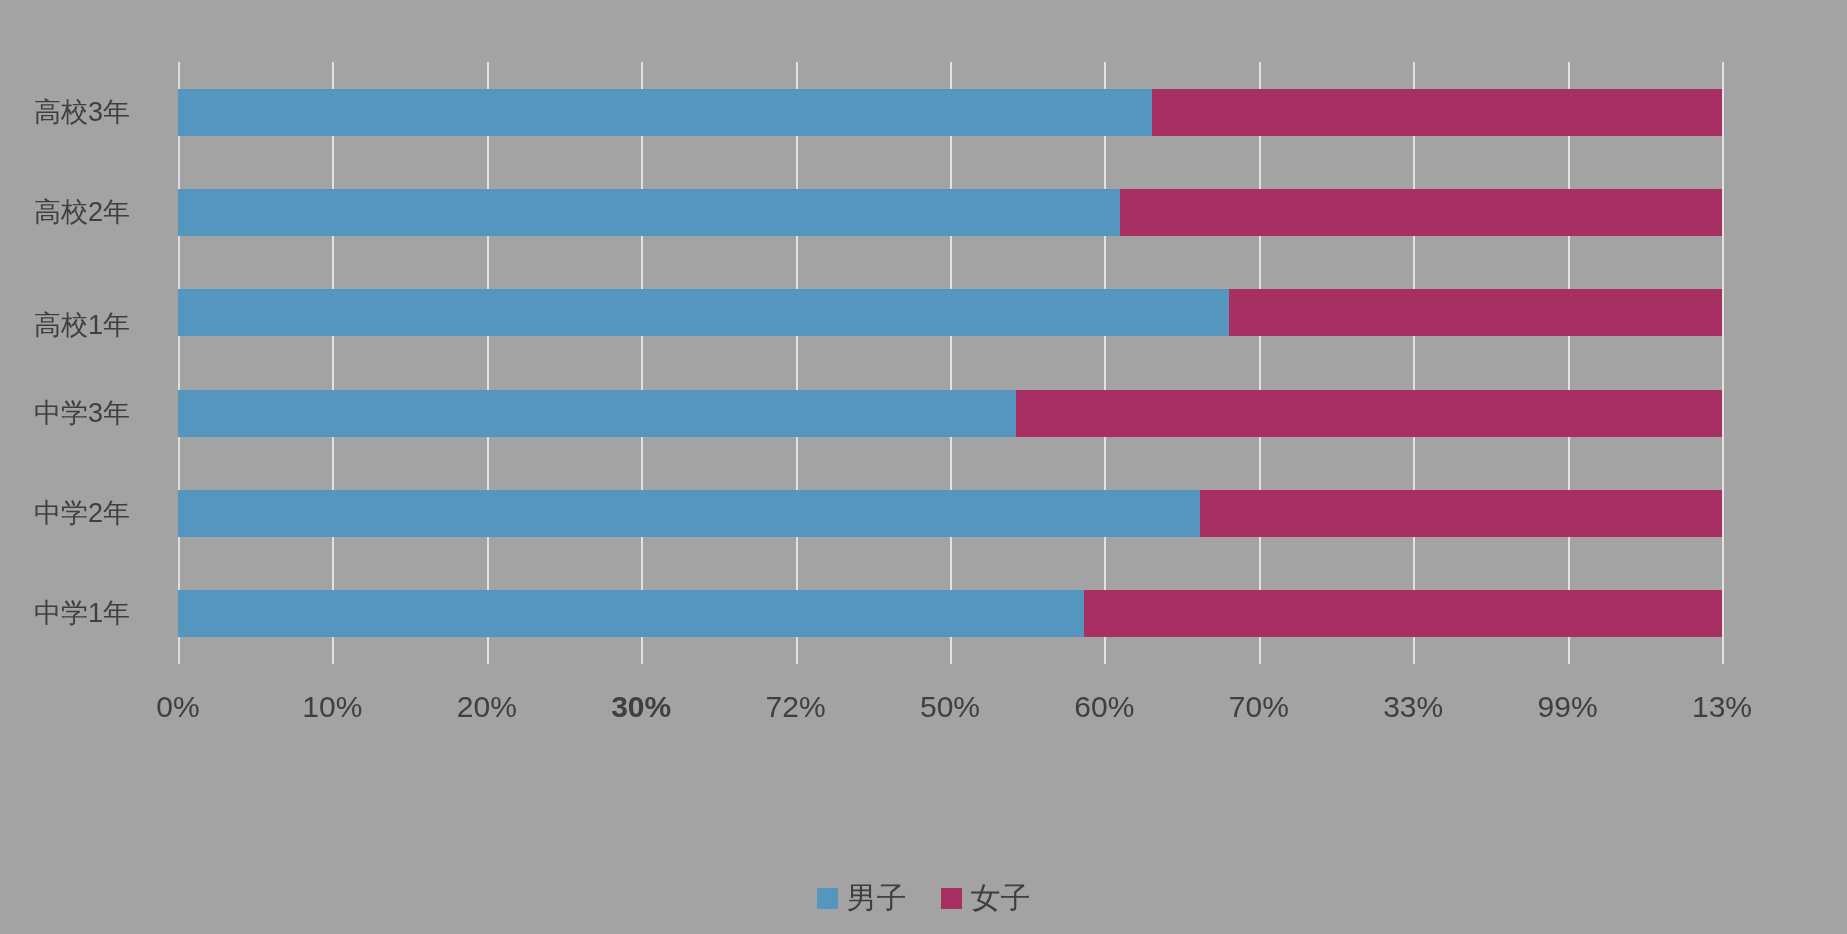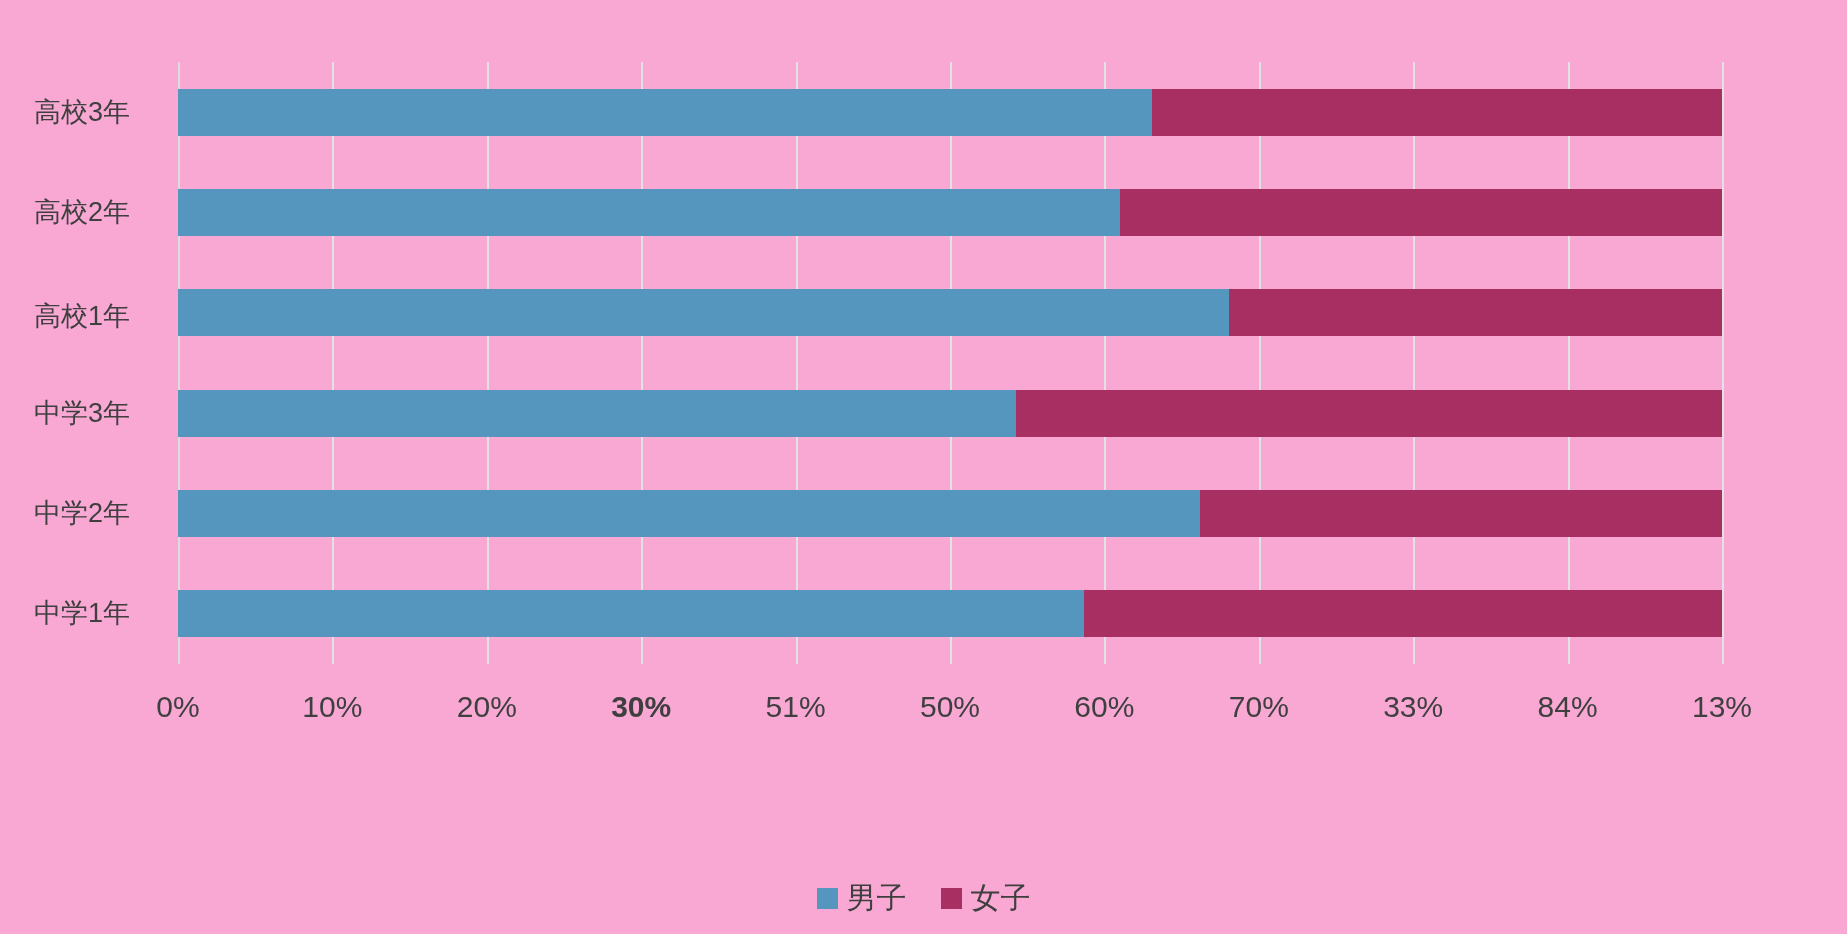--- a/index.html
+++ b/index.html
@@ -13,21 +13,21 @@
     height: 934px;
     font-family: "Liberation Sans", "DejaVu Sans", sans-serif;
     color: #404040;
     overflow: hidden;
   }
 
   .chart-root {
     position: relative;
     width: 1847px;
     height: 934px;
-    background: #f9a8d4;
+    background: #a3a3a3;
   }
 
   
   .plot-area {
     position: absolute;
     left: 178px;
     top: 62px;
     width: 1544px;
     height: 602px;
   }
@@ -130,21 +130,21 @@
   }
 </style>
 </head>
 <body>
 
 <div class="chart-root">
 
   <div class="y-labels">
       <div class="y-label" style="top: 26.6667px;">高校3年</div>
       <div class="y-label" style="top: 127px;">高校2年</div>
-      <div class="y-label" style="top: 231px; text-align: center;">高校1年</div>
+      <div class="y-label" style="top: 240px; text-align: center;">高校1年</div>
       <div class="y-label" style="top: 327.667px;">中学3年</div>
       <div class="y-label" style="top: 428px;">中学2年</div>
       <div class="y-label" style="top: 528.333px;">中学1年</div>
     </div>
 
   <div class="plot-area">
     <div class="gridlines">
         <div class="gridline axis-zero" style="left: 0px;"></div>
         <div class="gridline" style="left: 154.4px;"></div>
         <div class="gridline" style="left: 308.8px;"></div>
@@ -183,26 +183,26 @@
           <div class="bar-seg female" title="中学1年 女子 41.3%" style="width: 637.672px; background: rgb(168, 47, 98);"></div>
         </div>
       </div>
   </div>
 
   <div class="x-labels">
       <div class="x-label" style="left: 0px;">0%</div>
       <div class="x-label" style="left: 154.4px;">10%</div>
       <div class="x-label" style="left: 308.8px;">20%</div>
       <div class="x-label" style="left: 463.2px; font-weight: bold;">30%</div>
-      <div class="x-label" style="left: 617.6px;">51%</div>
+      <div class="x-label" style="left: 617.6px;">72%</div>
       <div class="x-label" style="left: 772px;">50%</div>
       <div class="x-label" style="left: 926.4px;">60%</div>
       <div class="x-label" style="left: 1080.8px;">70%</div>
       <div class="x-label" style="left: 1235.2px;">33%</div>
-      <div class="x-label" style="left: 1389.6px;">84%</div>
+      <div class="x-label" style="left: 1389.6px;">99%</div>
       <div class="x-label" style="left: 1544px;">13%</div>
     </div>
 
   <div class="legend">
       <div class="legend-item">
         <span class="legend-swatch" style="background: rgb(84, 150, 189);"></span>
         <span class="legend-text">男子</span>
       </div>
       <div class="legend-item">
         <span class="legend-swatch" style="background: rgb(168, 47, 98);"></span>

